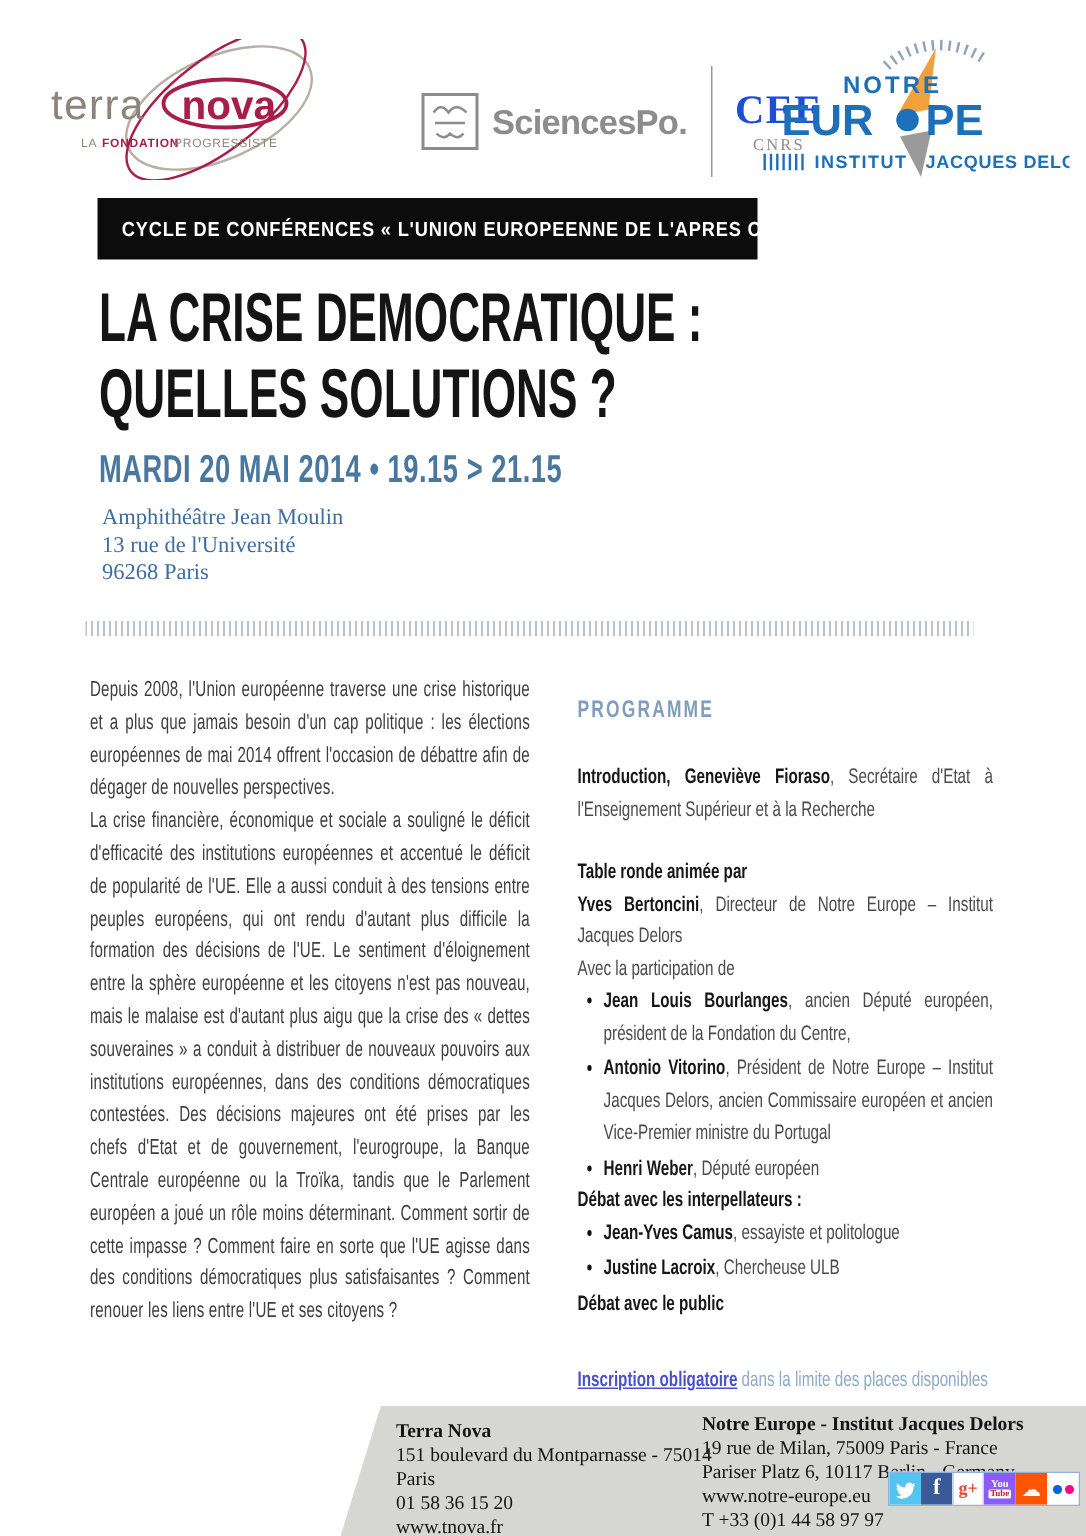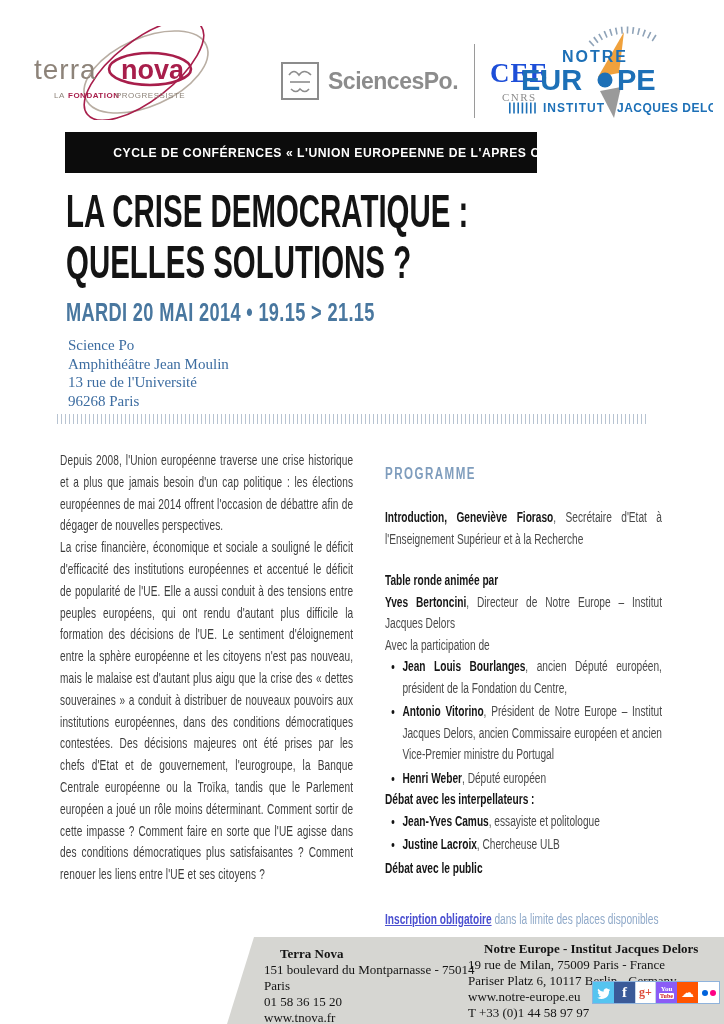--- a/index.html
+++ b/index.html
@@ -14,21 +14,21 @@
   .spo-name{font-size:23px;font-weight:bold;color:#8c8c8c;margin-left:9px;letter-spacing:-0.5px;}
   .spo-divider{width:1px;height:74px;background:#9a9a9a;margin-left:16px;}
   .cee-box{margin-left:15px;text-align:center;font-family:"Liberation Serif",serif;}
   .cee-main{font-size:27px;font-weight:bold;color:#1d4ed8;letter-spacing:1px;line-height:28px;}
   .cee-sub{font-size:11px;color:#8c8c8c;letter-spacing:1.5px;margin-top:4px;font-family:Liberation Serif, serif;}
   .logo-notre{position:absolute;left:505px;top:24px;}
 
   
   .banner{
     position:absolute;left:65px;top:132px;width:440px;height:41px;background:#0c0c0c;
-    display:flex;align-items:center;padding-left:32px;
+    display:flex;align-items:center;
   }
   .banner-text{
     color:#ffffff;font-size:13.5px;font-weight:bold;letter-spacing:0.6px;white-space:nowrap;
     transform:scaleX(0.9);transform-origin:0 50%;padding-left:18px;
   }
 
   
   .title{
     position:absolute;left:66px;top:186px;margin:0;font-size:46px;font-weight:bold;color:#141414;
     line-height:51px;letter-spacing:0;transform:scaleX(0.64);transform-origin:0 0;white-space:nowrap;
@@ -72,21 +72,21 @@
   .reg-link{color:#4a4fd0;font-weight:bold;text-decoration:underline;cursor:pointer;}
 
   
   .footer{
     position:absolute;left:0;top:937px;width:724px;height:87px;background:#d6d6d2;
     clip-path:polygon(254px 0,724px 0,724px 87px,227px 87px);
     font-family:"Liberation Serif",serif;color:#141414;
   }
   .f-col1{position:absolute;left:264px;top:9px;width:212px;font-size:13px;line-height:16px;}
   .f-col2{position:absolute;left:468px;top:4px;width:252px;font-size:13px;line-height:16px;}
-  .f-name{font-weight:bold;margin-left:16px;}
+  .f-name{font-weight:bold;}
   .f-link{cursor:pointer;}
   .social{position:absolute;left:592px;top:44px;display:flex;border:1px solid #8fb3dc;background:#ffffff;}
   .tile{width:21px;height:21px;display:flex;align-items:center;justify-content:center;box-sizing:border-box;flex-direction:column;cursor:pointer;}
   .tile-twitter{background:#55c4f0;}
   .tile-facebook{background:#3a5a98;color:#fff;font-weight:bold;font-size:15px;font-family:"Liberation Serif",serif;}
   .tile-gplus{background:#ffffff;color:#dd4b39;font-weight:bold;font-size:12px;border-left:1px solid #c7d6e8;border-right:1px solid #c7d6e8;}
   .tile-youtube{background:#8b5cf6;color:#fff;font-weight:bold;line-height:6px;}
   .yt1{font-size:7px;} .yt2{font-size:6px;background:#fff;color:#cc181e;padding:0 1px;border-radius:1px;margin-top:1px;}
   .tile-soundcloud{background:#ff5500;color:#ffffff;font-size:13px;line-height:13px;}
   .tile-flickr{background:#ffffff;flex-direction:row;gap:2px;}
@@ -147,21 +147,20 @@
   </div>
 
   <h1 class="title">
     <span style="display:block">LA CRISE DEMOCRATIQUE :</span>
     <span style="display:block">QUELLES SOLUTIONS ?</span>
   </h1>
 
   <div class="date-line">MARDI 20 MAI 2014 • 19.15 &gt; 21.15</div>
 
   <div class="venue">
-    <div>Science Po</div>
     <div>Amphithéâtre Jean Moulin</div>
     <div>13 rue de l'Université</div>
     <div>96268 Paris</div>
   </div>
 
   <div class="tick-separator"></div>
 
   <section class="col-left">
     <p>Depuis 2008, l'Union européenne traverse une crise historique et a plus que jamais besoin d'un cap politique : les élections européennes de mai 2014 offrent l'occasion de débattre afin de dégager de nouvelles perspectives.</p>
     <p>La crise financière, économique et sociale a souligné le déficit d'efficacité des institutions européennes et accentué le déficit de popularité de l'UE. Elle a aussi conduit à des tensions entre peuples européens, qui ont rendu d'autant plus difficile la formation des décisions de l'UE. Le sentiment d'éloignement entre la sphère européenne et les citoyens n'est pas nouveau, mais le malaise est d'autant plus aigu que la crise des « dettes souveraines » a conduit à distribuer de nouveaux pouvoirs aux institutions européennes, dans des conditions démocratiques contestées. Des décisions majeures ont été prises par les chefs d'Etat et de gouvernement, l'eurogroupe, la Banque Centrale européenne ou la Troïka, tandis que le Parlement européen a joué un rôle moins déterminant. Comment sortir de cette impasse ? Comment faire en sorte que l'UE agisse dans des conditions démocratiques plus satisfaisantes ? Comment renouer les liens entre l'UE et ses citoyens ?</p>

